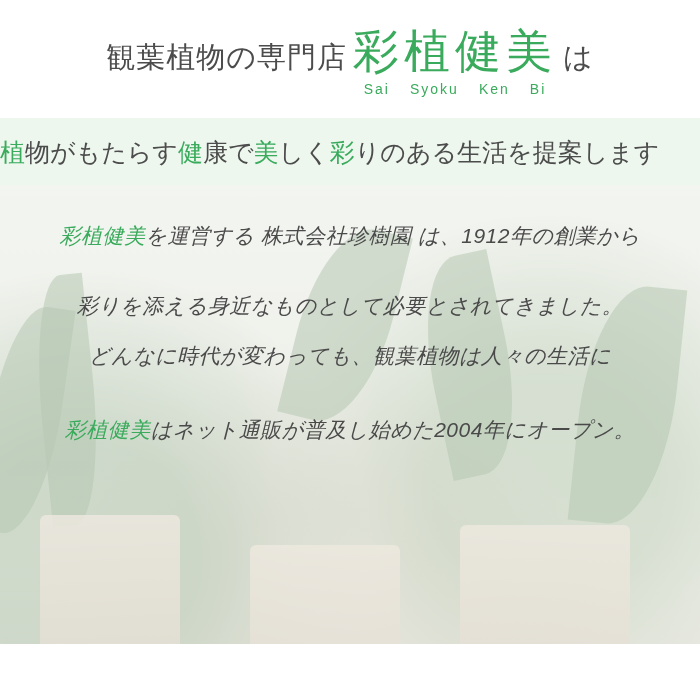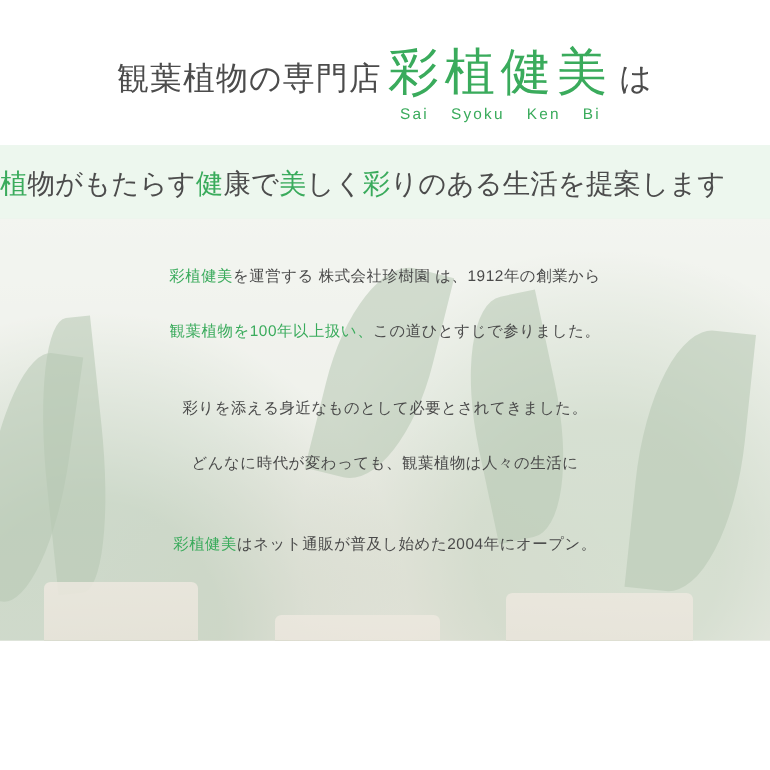--- a/index.html
+++ b/index.html
@@ -6,24 +6,23 @@
     margin: 0;
     padding: 0;
   }
   body {
     font-family: "Liberation Sans", sans-serif;
     background: #ffffff;
   }
   .page {
     position: relative;
     width: 700px;
-    height: 568px;
+    height: 644px;
     background: #ffffff;
     overflow: hidden;
-    margin-top: 14px;
   }
 
   
   .header {
     position: relative;
     height: 118px;
     display: flex;
     align-items: center;
     justify-content: center;
     padding-top: 6px;
@@ -124,25 +123,26 @@
   .photo-text {
     position: relative;
     z-index: 3;
     padding: 26px 22px 0 22px;
     text-align: center;
   }
   .para {
     margin: 0 0 6px 0;
   }
   .line {
-    font-size: 14px;
+    font-size: 21px;
     line-height: 50px;
     color: #4a4a4a;
     letter-spacing: 0.5px;
     white-space: nowrap;
+    font-style: italic;
   }
   .line .g {
     color: #3aab5c;
   }
   .gap-sm { height: 14px; }
   .gap-md { height: 18px; }
 </style>
 </head>
 <body>
 
@@ -183,23 +183,20 @@
     <div class="pot" style="left:460px; top:340px; width:170px; height:160px;"></div>
 
     <div class="veil"></div>
 
     <div class="photo-text">
 
       <div class="para">
         <div class="line">
           <span class="g">彩植健美</span><span>を運営する 株式会社珍樹園 は、1912年の創業から</span>
         </div>
-        <div class="line">
-          <span class="g">観葉植物を100年以上扱い、</span><span>この道ひとすじで参りました。</span>
-        </div>
       </div>
 
       <div class="gap-sm"></div>
 
       <div class="para">
         <div class="line">彩りを添える身近なものとして必要とされてきました。</div>
         <div class="line">どんなに時代が変わっても、観葉植物は人々の生活に</div>
       </div>
 
       <div class="gap-md"></div>

